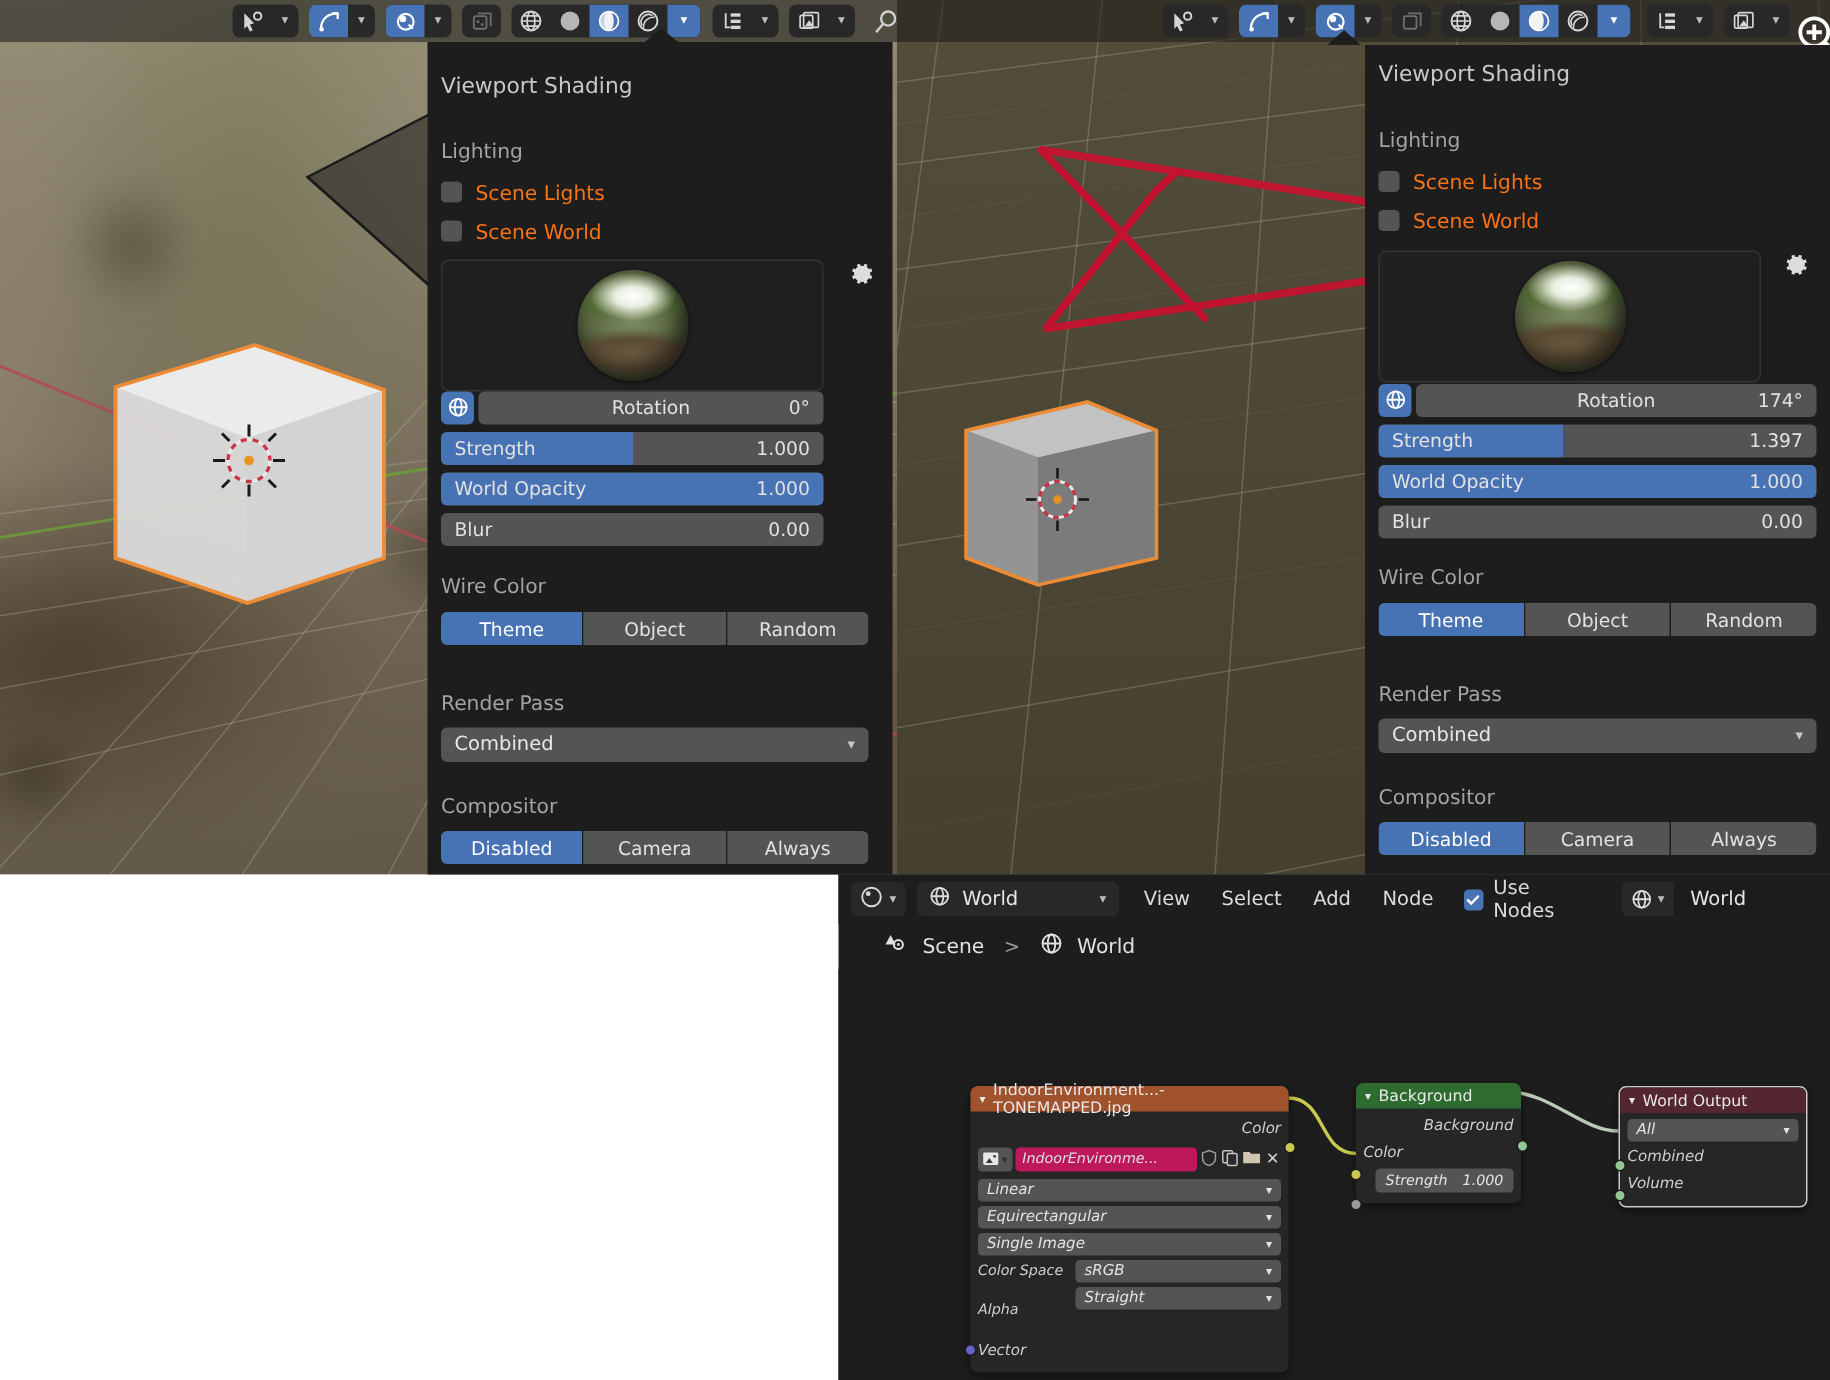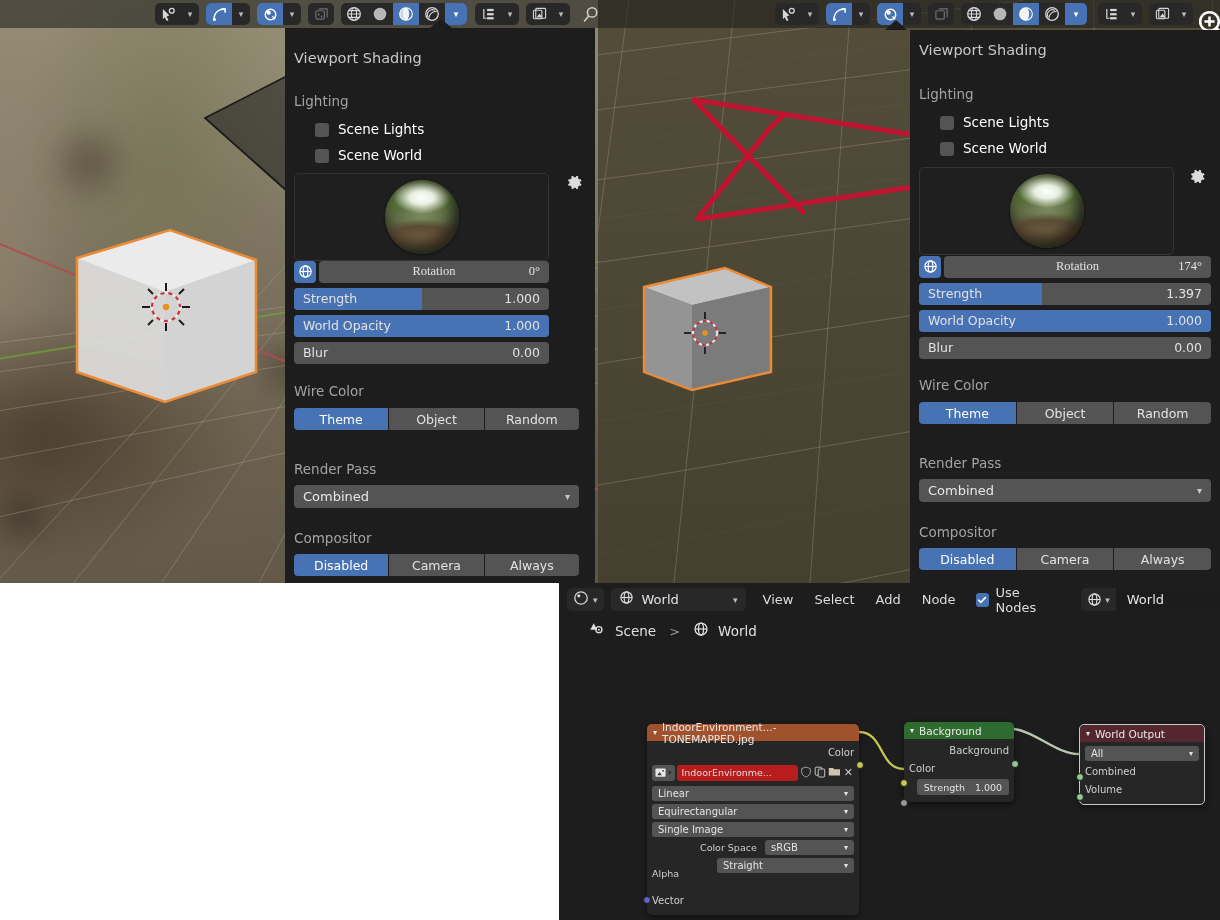--- a/index.html
+++ b/index.html
@@ -70,21 +70,21 @@
   .popover {
     position:absolute; background:#1d1d1d;
     padding:16px; color:#c3c3c3;
   }
   #popover-left  { left:285px; top:28px;  width:310px; height:555px; }
   #popover-right { left:910px; top:30px;  width:310px; height:553px; }
 
   .pop-title { font-size:14.5px; color:#c8c8c8; }
   .pop-section { font-size:13.5px; color:#a3a3a3; }
 
-  .cbrow { display:flex; align-items:flex-end; gap:9px; font-size:13.5px; color:#ffffff;margin-left:21px; }
+  .cbrow { display:flex; align-items:flex-start; gap:9px; font-size:13.5px; color:#f97316; }
   .cbox { width:14px; height:14px; background:#545454; border-radius:3px; flex:none; }
 
   .hdri-box {
     background:#1f1f1f; border:1px solid #333; border-radius:5px;
     height:88px; display:flex; align-items:center; justify-content:center;
   }
   .hdri-ball {
     width:74px; height:74px; border-radius:50%;
     background:
       radial-gradient(ellipse 40px 22px at 50% 24%, #ffffff 0%, #e8efe0 30%, rgba(232,239,224,0) 72%),
@@ -100,21 +100,21 @@
     width:22px; height:22px; border-radius:4px; background:#4772b3;
     display:flex; align-items:center; justify-content:center; flex:none;
   }
   .field {
     flex:1; height:22px; border-radius:4px; background:#545454;
     position:relative; display:flex; align-items:center;
     padding:0 9px; font-size:12.5px; color:#e2e2e2; overflow:hidden;
   }
   .field .lbl { position:relative; z-index:2; }
   .field .val { position:relative; z-index:2; margin-left:auto; }
-  .field.centerlabel { justify-content:center;font-family:Liberation Serif, serif; }
+  .field.centerlabel { justify-content:center; }
   .field.centerlabel .lbl { position:absolute; left:0; right:0; text-align:center; }
   .field.centerlabel .val { position:absolute; right:9px; }
   .fill {
     position:absolute; left:0; top:0; bottom:0; background:#4772b3; z-index:1;
   }
 
   .seg { display:flex; height:22px; border-radius:4px; overflow:hidden; }
   .seg > div {
     flex:1; background:#545454; display:flex; align-items:center; justify-content:center;
     font-size:12.5px; color:#e2e2e2; border-right:1px solid #1d1d1d;
@@ -148,21 +148,21 @@
 
   .toolbar-bg { position:absolute; top:0; height:28px; background:rgba(26,26,26,.55); }
 
   
   .node { position:absolute; border-radius:5px; background:#262626;
           box-shadow:0 2px 6px rgba(0,0,0,.5); }
   .node-head {
     height:17px; border-radius:5px 5px 0 0; display:flex; align-items:center;
     gap:5px; padding:0 6px; font-size:10.5px; color:#e8e8e8;
   }
-  .node-body { padding:4px 5px 7px; }
+  .node-body { padding:4px 5px 7px;font-style:italic; }
   .nrow { display:flex; align-items:center; height:15px; font-size:10px; color:#cfcfcf; margin-bottom:3px; }
   .ndrop {
     height:15px; background:#545454; border-radius:3px; display:flex; align-items:center;
     padding:0 6px; font-size:10px; color:#e3e3e3; margin-bottom:3px;
   }
   .ndrop .chev { margin-left:auto; font-size:8px; }
   .sock { position:absolute; width:8px; height:8px; border-radius:50%; border:1px solid #1b1b1b; }
 
   .ann-x { position:absolute; }
 </style>
@@ -755,21 +755,21 @@
           </div>
           <div style="display:flex;align-items:center;gap:2px;margin-bottom:4px;">
             <span style="background:#545454;border-radius:3px;height:16px;display:flex;align-items:center;gap:2px;padding:0 3px;">
               <svg width="11" height="11" viewBox="0 0 12 12">
                   <rect x="0.5" y="1.5" width="11" height="9" rx="1" fill="#e8e8e8"></rect>
                   <path d="M2.5 9 L5 5.5 L7.5 9 Z" fill="#3a3a3a"></path>
                   <circle cx="8.8" cy="4.2" r="1" fill="#3a3a3a"></circle>
                 </svg>
               <span style="font-size:7px;color:#2b2b2b">▾</span>
             </span>
-            <span style="flex:1;background:#b91c1c;border-radius:3px;height:16px;display:flex;align-items:center;padding:0 5px;color:#dedede;font-size:9.5px;overflow:hidden;white-space:nowrap;">IndoorEnvironme...</span>
+            <span style="flex:1;background:#be185d;border-radius:3px;height:16px;display:flex;align-items:center;padding:0 5px;color:#dedede;font-size:9.5px;overflow:hidden;white-space:nowrap;">IndoorEnvironme...</span>
             <span style="color:#9c9c9c">
               <svg width="12" height="12" viewBox="0 0 12 12" fill="none" stroke="currentColor" stroke-width="1">
                   <path d="M6 1 L10.3 2.6 V6 C10.3 8.6 8.3 10.3 6 11 C3.7 10.3 1.7 8.6 1.7 6 V2.6 Z"></path>
                 </svg>
             </span>
             <span style="color:#c4c4c4">
               <svg width="12" height="12" viewBox="0 0 12 12" fill="none" stroke="currentColor" stroke-width="1">
                   <rect x="1.2" y="1.2" width="6.5" height="8" rx="1"></rect>
                   <rect x="4.2" y="3" width="6.5" height="8" rx="1" fill="#2b2b2b"></rect>
                 </svg>
@@ -786,21 +786,21 @@
             <span class="chev">▾</span>
           </div>
           <div class="ndrop">
             <span>Equirectangular</span>
             <span class="chev">▾</span>
           </div>
           <div class="ndrop">
             <span>Single Image</span>
             <span class="chev">▾</span>
           </div>
-          <div style="display:flex;align-items:center;gap:5px;margin-bottom:3px;margin-left:48px;">
+          <div style="display:flex;align-items:center;gap:5px;margin-bottom:3px;">
             <span style="font-size:9.5px;color:#cfcfcf;width:60px;">Color Space</span>
             <span class="ndrop" style="flex:1;margin-bottom:0;">
               <span>sRGB</span>
               <span class="chev">▾</span>
             </span>
           </div>
           <div style="display:flex;align-items:center;gap:5px;margin-bottom:4px;">
             <span style="font-size:9.5px;color:#cfcfcf;width:60px;">Alpha</span>
             <span class="ndrop" style="flex:1;margin-bottom:16px;">
               <span>Straight</span>

